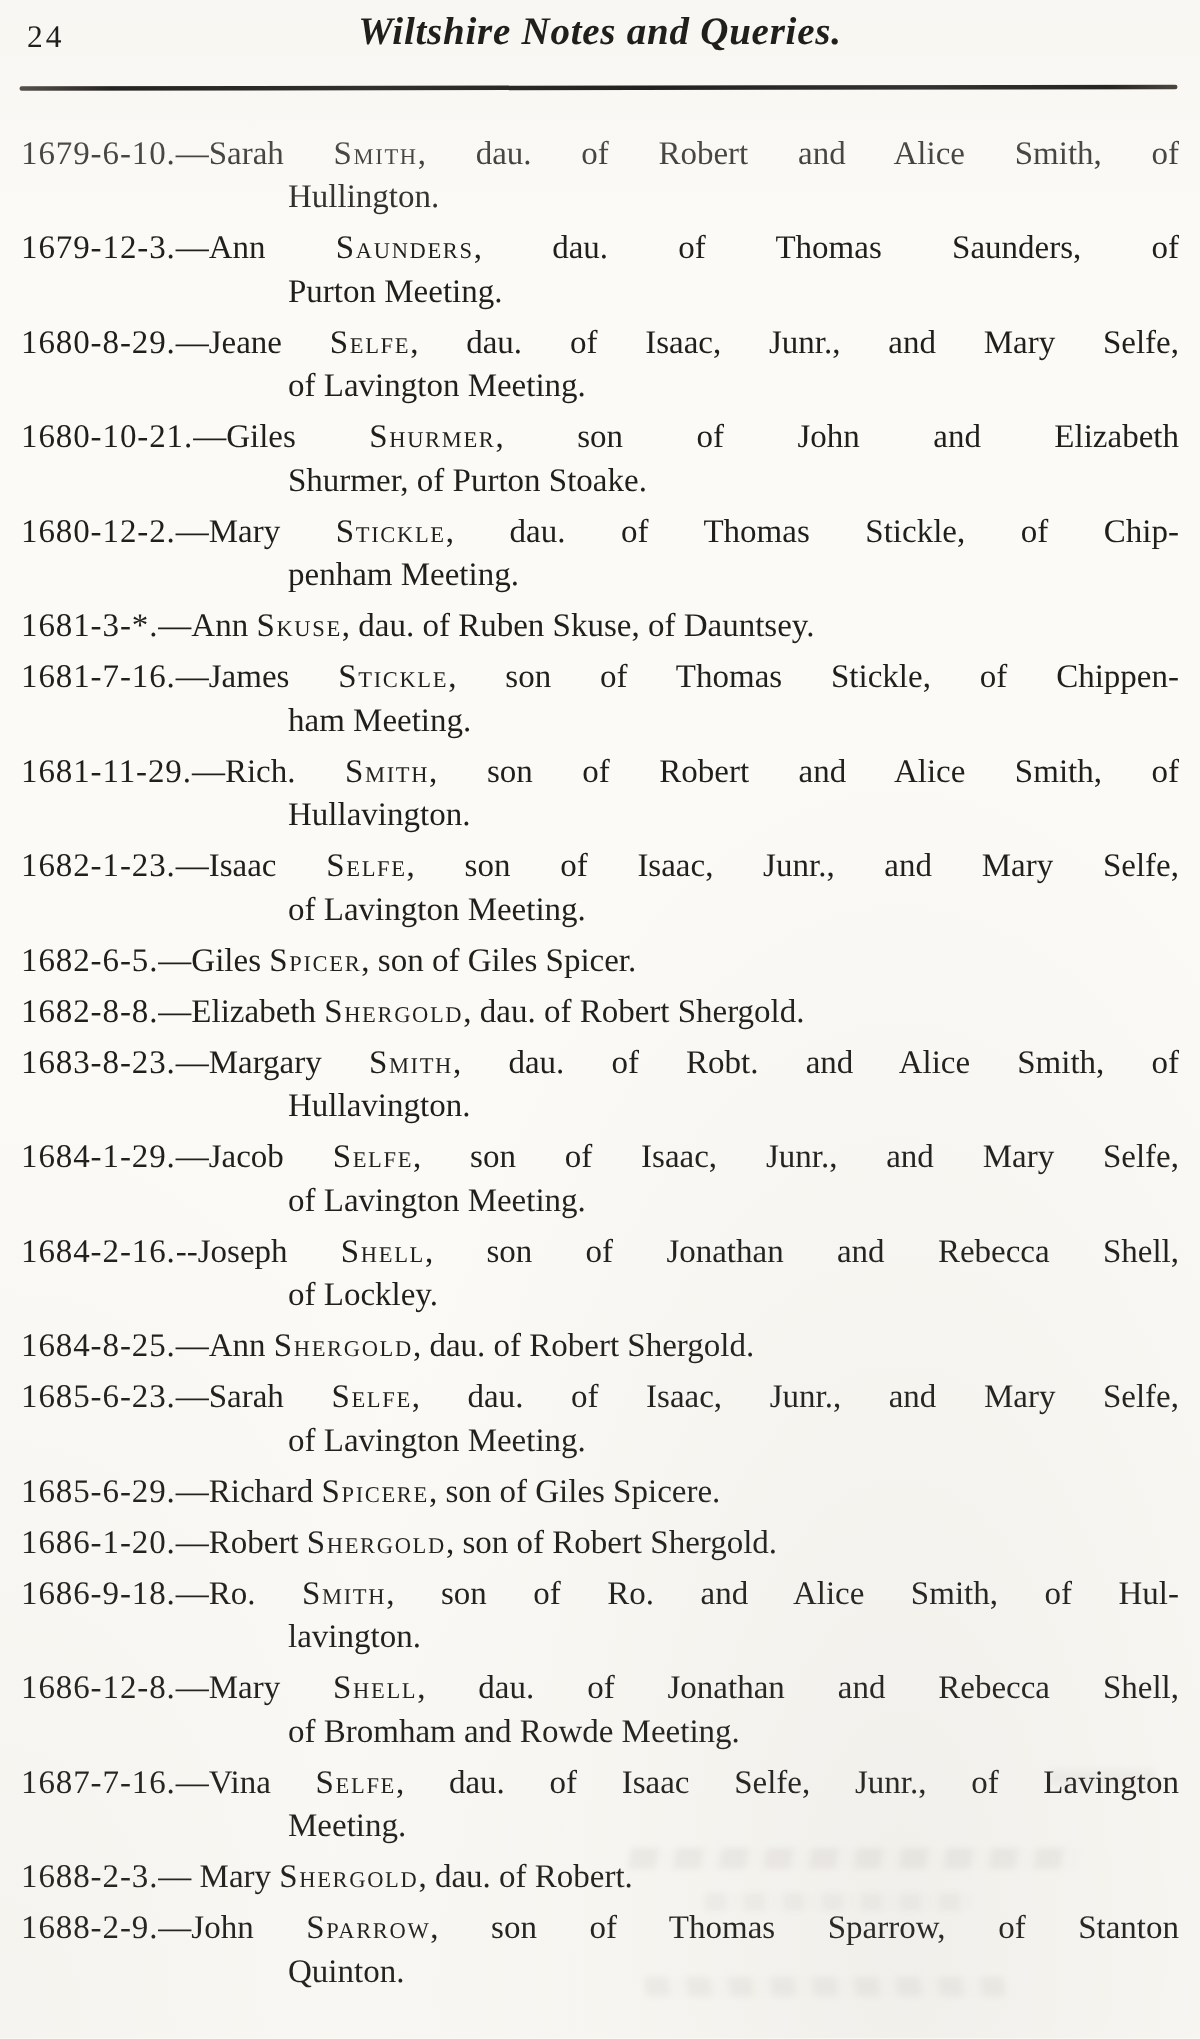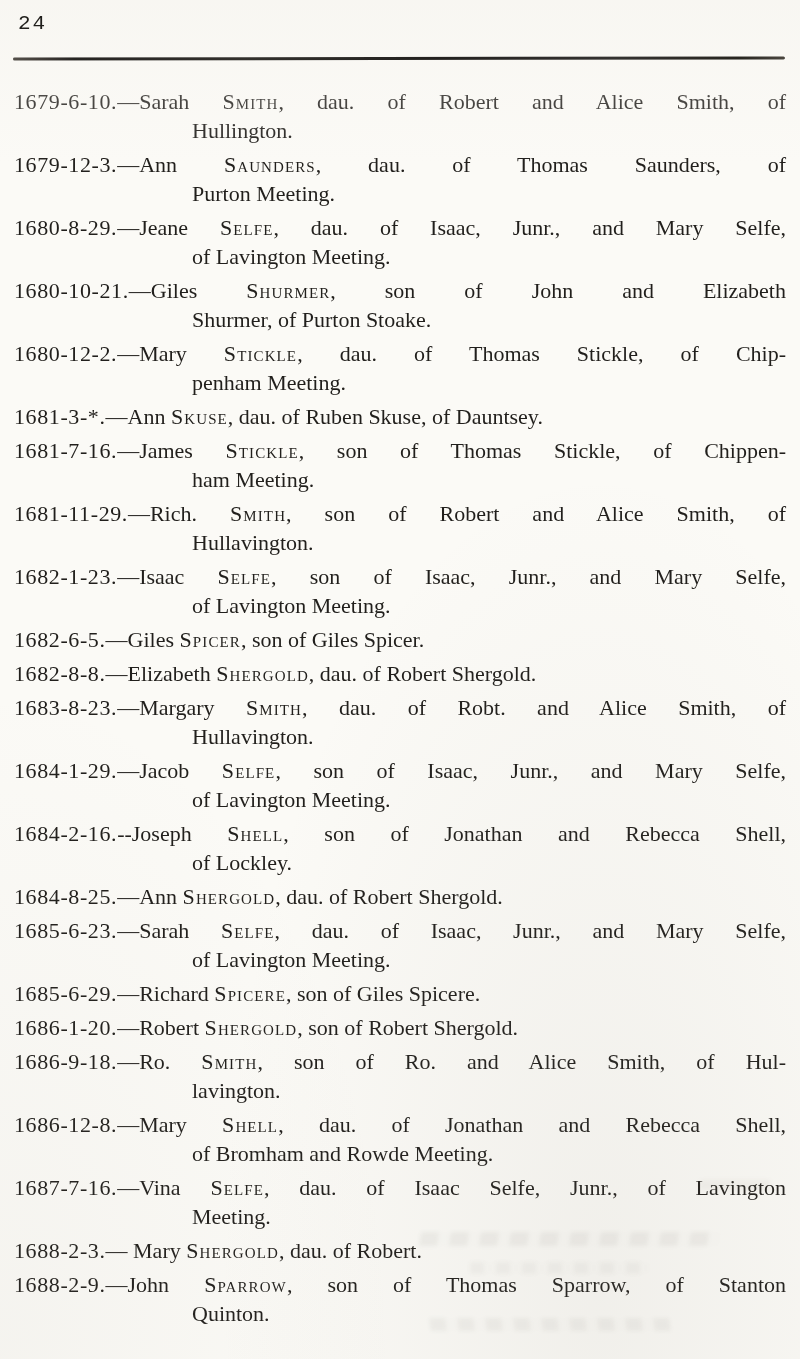--- a/index.html
+++ b/index.html
@@ -15,21 +15,21 @@
   
   .paper-tone {
     position: absolute; inset: 0;
     background:
       radial-gradient(ellipse at 75% 95%, rgba(150,145,135,0.10), rgba(0,0,0,0) 45%),
       radial-gradient(ellipse at 0% 100%, rgba(160,155,145,0.07), rgba(0,0,0,0) 35%),
       linear-gradient(180deg, rgba(245,243,238,0.5), rgba(251,250,246,0) 12%);
     pointer-events: none;
   }
 
-  .page-header { position: relative; height: 45px; font-family: Liberation Mono, monospace; }
+  .page-header { position: relative; height: 45px; }
   .page-number {
     position: absolute; left: 18px; top: 12px;
     font-size: 21px; letter-spacing: 2px;
   }
   .journal-title {
     position: absolute; left: 0; right: 0; top: 6px;
     text-align: center;
     font-style: italic;
     font-weight: 600;
     font-size: 26px;
@@ -77,20 +77,21 @@
     background: rgba(120,118,110,0.12); opacity: 0.5;
   }
 </style>
 </head>
 <body>
 
 <div class="paper-tone"></div>
 
 <div class="page-header">
   <div class="page-number">24</div>
+  <div class="journal-title">Wiltshire Notes and Queries.</div>
   <div class="head-rule"></div>
 </div>
 
 <div class="records">
   <div class="entry">
     <div class="line1"><span class="date">1679-6-10.</span><span class="sep">—</span><span class="given">Sarah </span><span class="sc">Smith</span><span class="rest">, dau. of Robert and Alice Smith, of</span></div>
     <div class="line2">Hullington.</div>
   </div>
 
   <div class="entry">

